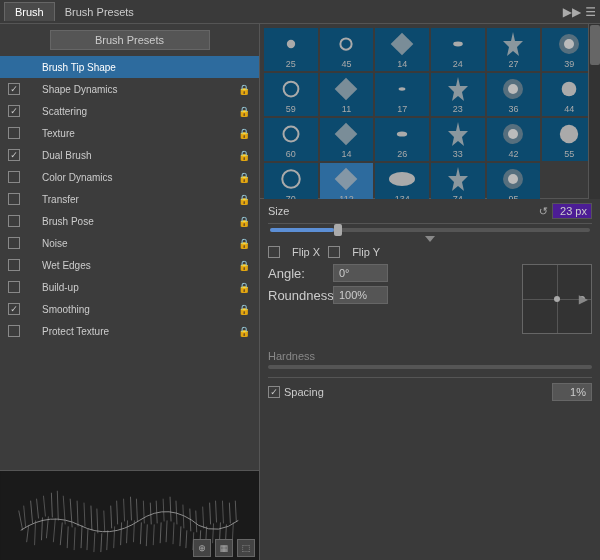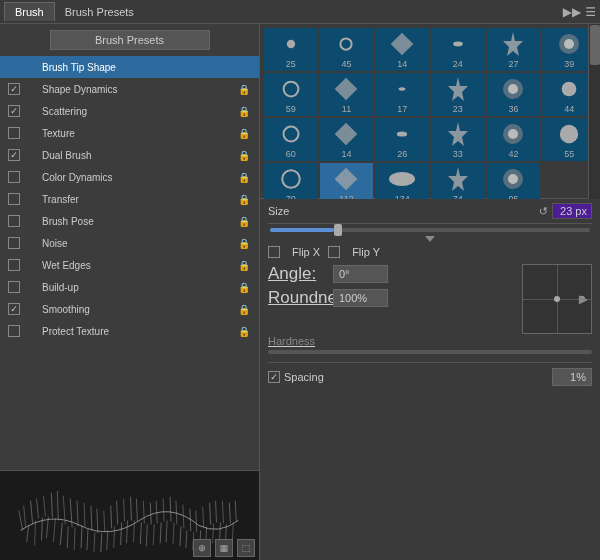--- a/index.html
+++ b/index.html
@@ -289,24 +289,23 @@
     }
     .angle-roundness-fields {
       flex: 1;
     }
     .field-row {
       display: flex;
       align-items: center;
       margin-bottom: 4px;
     }
     .field-label {
-      font-size: 17px;
+      font-size: 13px;
       color: #ccc;
       width: 65px;
-      text-decoration: underline;
     }
     .field-input {
       background: #555;
       border: 1px solid #666;
       color: #ccc;
       padding: 2px 5px;
       width: 55px;
       font-size: 11px;
     }
 
@@ -809,21 +808,21 @@
           <div class="angle-cross-h"></div>
           <div class="angle-cross-v"></div>
 
           <div class="angle-dot" style="top:50%;left:50%;transform:translate(-50%,-50%);"></div>
 
           <div class="angle-dot" style="top:50%;right:6px;transform:translateY(-50%);"></div>
           <span class="angle-arrow">▶</span>
         </div>
       </div>
 
-      <div style="margin-top:1px;text-decoration:underline;">
+      <div style="margin-top:16px;">
         <div class="hardness-label">Hardness</div>
         <div class="hardness-slider"></div>
       </div>
 
       <div class="spacing-row">
         <div class="spacing-checkbox">
           <div style="width:12px;height:12px;border:1px solid #888;background:#3c3c3c;display:flex;align-items:center;justify-content:center;">
             <span style="font-size:9px;color:#ccc;">✓</span>
           </div>
           <span>Spacing</span>

